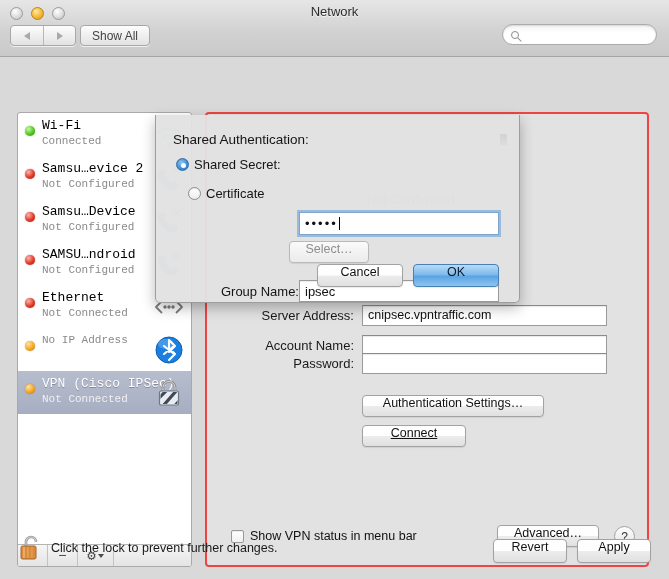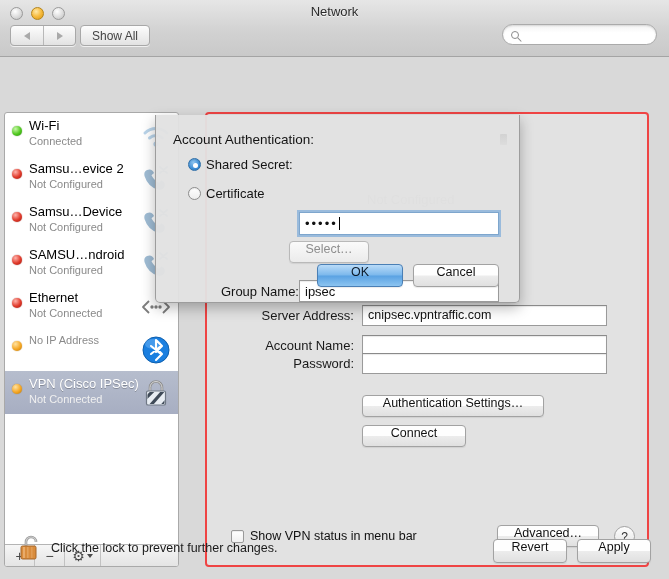--- a/index.html
+++ b/index.html
@@ -126,26 +126,27 @@
   
   #content {
     position: relative;
     height: 522px;
     background: #d9d9d9;
   }
 
   
   #sidebar {
     position: absolute;
-    left: 4px; top: 55px;
+    left: 17px; top: 55px;
     width: 175px; height: 455px;
     background: #ffffff;
     border: 1px solid #a9a9a9;
     border-radius: 3px;
     overflow: hidden;
+    font-family: Liberation Mono, monospace;
   }
   #service-list { height: 432px; overflow: hidden; }
 
   .service-row {
     position: relative;
     height: 43px;
     padding: 5px 6px 0 24px;
     border-bottom: none;
   }
   .service-row.selected {
@@ -595,21 +596,21 @@
 
       <div class="form-row" style="left:10px; top:238px;">
         <div class="form-label">Password:</div>
         <input class="text-input" type="password" value="" style="">
       </div>
 
       <div class="push-button" style="position:absolute; left:155px; top:281px; width:182px;">
         <span>Authentication Settings…</span>
       </div>
 
-      <div class="push-button" style="position:absolute; left:155px; top:311px; width:104px;">
+      <div class="push-button" style="position:absolute; left:155px; top:311px; width:104px;text-decoration:underline;">
         <span>Connect</span>
       </div>
 
       <div id="checkbox-row">
         <div class="checkbox"></div>
         <span>Show VPN status in menu bar</span>
       </div>
 
       <div id="advanced-button" class="push-button">
         <span>Advanced…</span>
@@ -637,24 +638,24 @@
       <div id="revert-button" class="push-button">
         <span>Revert</span>
       </div>
       <div id="apply-button" class="push-button">
         <span>Apply</span>
       </div>
     </div>
 
     <div id="sheet">
 
-      <div id="sheet-title">Account Authentication:</div>
+      <div id="sheet-title">Shared Authentication:</div>
       <div id="sheet-title-accessory"></div>
 
-      <div class="radio-row" style="left:32px; top:42px;align-items:center;">
+      <div class="radio-row" style="left:20px; top:42px;align-items:center;">
         <div class="radio on"></div>
         <span class="radio-label">Shared Secret:</span>
       </div>
 
       <div id="shared-secret-input">
         <span>•••••</span>
           <span class="caret"></span>
       </div>
 
       <div class="radio-row" style="left:32px; top:71px;">
@@ -665,23 +666,23 @@
       <div id="select-button" class="push-button">
         <span>Select…</span>
       </div>
 
       <div id="group-name-row">
         <div id="group-name-label">Group Name:</div>
         <input id="group-name-input" type="text" value="ipsec" style="">
       </div>
 
       <div id="sheet-buttons">
+        <div id="cancel-button" class="push-button">
+          <span>Cancel</span>
+        </div>
         <div id="ok-button" class="push-button">
           <span>OK</span>
         </div>
-        <div id="cancel-button" class="push-button">
-          <span>Cancel</span>
-        </div>
       </div>
     </div>
 
   </div>
 </div>
 
 </body></html>

